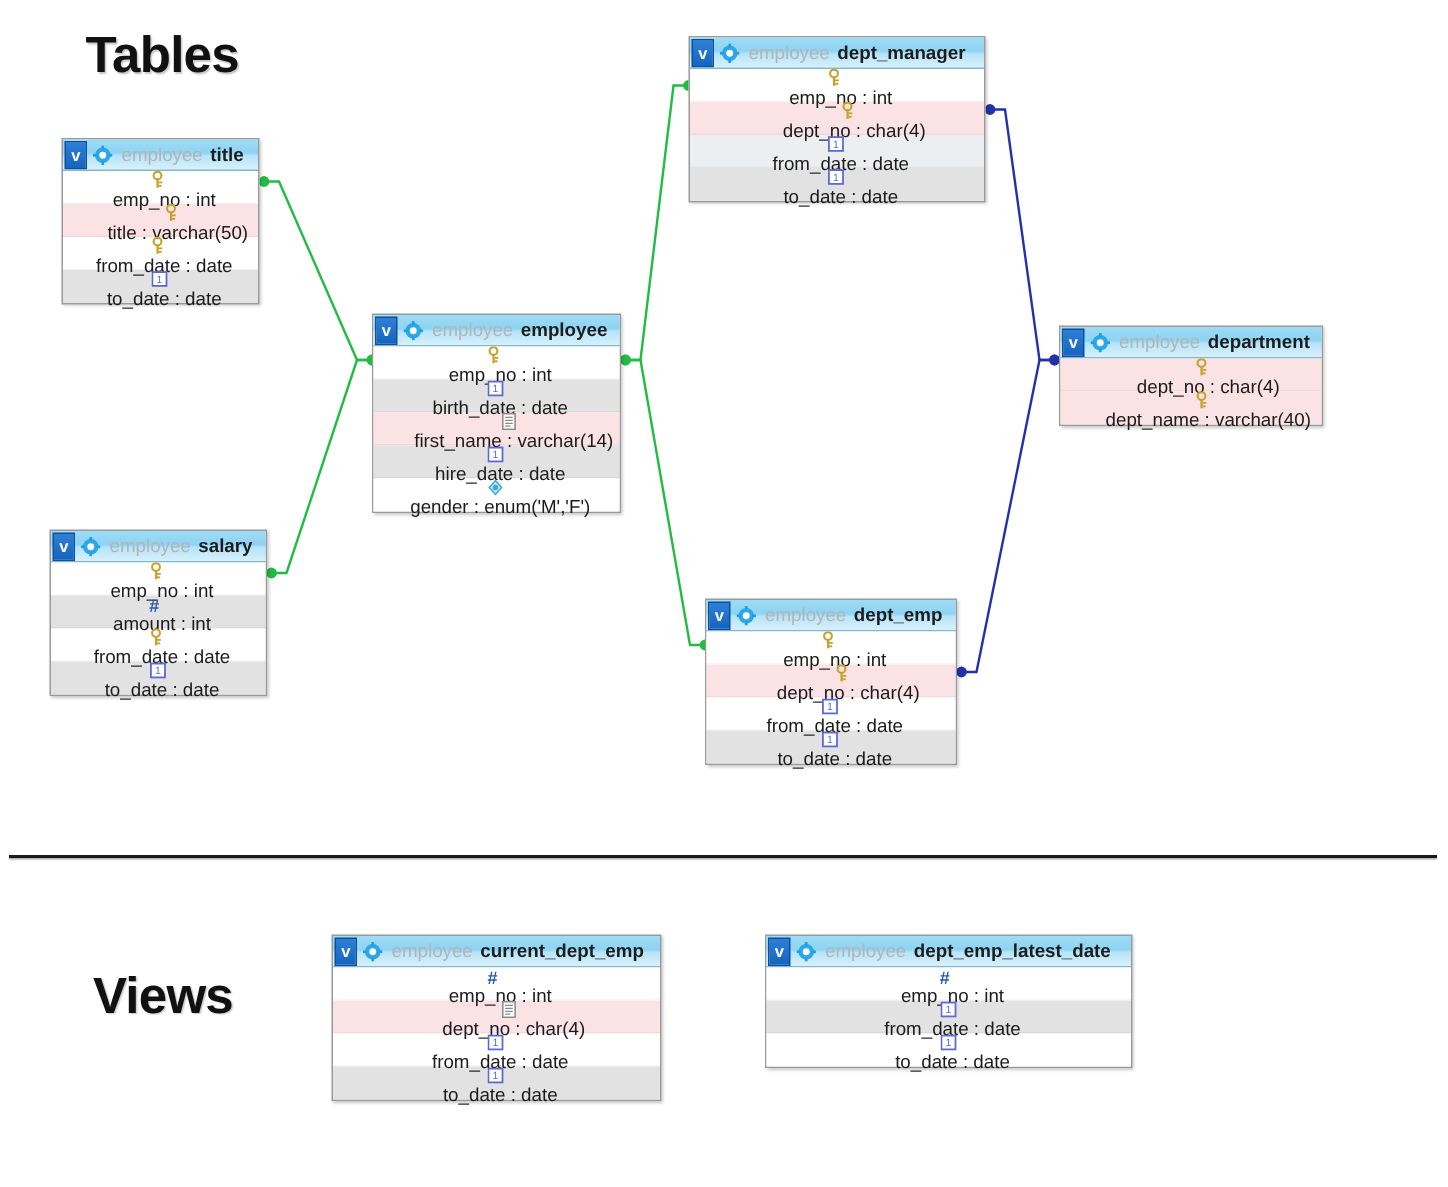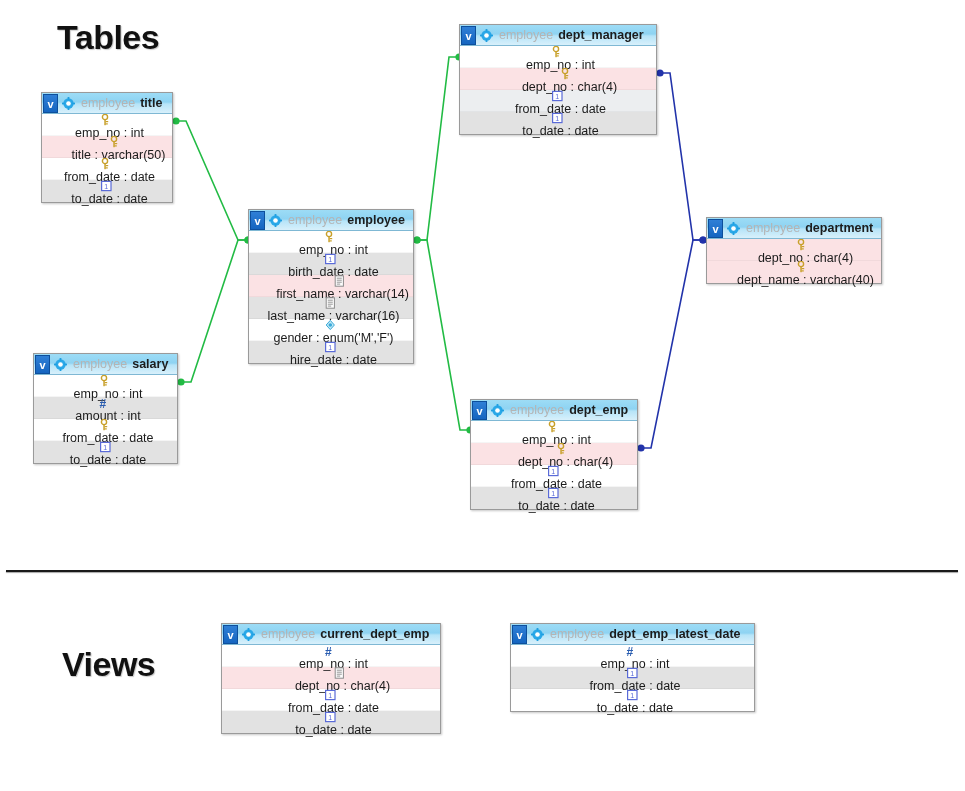--- a/index.html
+++ b/index.html
@@ -303,248 +303,238 @@
               <rect x="1.2" y="0.8" width="8.2" height="10.4" fill="#fdfdfd" stroke="#8a8a8a" stroke-width="1"></rect>
               <line x1="2.8" y1="3.2" x2="7.8" y2="3.2" stroke="#8a8a8a" stroke-width="0.9"></line>
               <line x1="2.8" y1="5.2" x2="7.8" y2="5.2" stroke="#8a8a8a" stroke-width="0.9"></line>
               <line x1="2.8" y1="7.2" x2="7.8" y2="7.2" stroke="#8a8a8a" stroke-width="0.9"></line>
               <line x1="2.8" y1="9.1" x2="6.2" y2="9.1" stroke="#8a8a8a" stroke-width="0.9"></line>
             </svg></span>
           <span class="col-label">first_name : varchar(14)</span>
         </div>
         <div class="ent-row bg-gray">
           <span class="col-icon"><svg width="11" height="12" viewBox="0 0 11 12">
+              <rect x="0.6" y="1.4" width="9.4" height="9.2" fill="#ffffff" stroke="#5a6bd8" stroke-width="1.2"></rect>
+              <text x="5.3" y="8.6" font-size="7" font-family="Liberation Sans, sans-serif" fill="#5a6bd8" text-anchor="middle">1</text>
+            </svg></span>
+          <span class="col-label">hire_date : date</span>
+        </div>
+        <div class="ent-row bg-white">
+          <span class="col-icon"><svg width="11" height="12" viewBox="0 0 11 12">
+              <polygon points="5.3,1.4 9.4,6 5.3,10.6 1.2,6" fill="#bfe9f6" stroke="#3aa8d8" stroke-width="1"></polygon>
+              <circle cx="5.3" cy="6" r="1.8" fill="#3aa8d8"></circle>
+            </svg></span>
+          <span class="col-label">gender : enum('M','F')</span>
+        </div>
+      </div>
+      <div class="entity" style="left: 706px; top: 217px; width: 176px;">
+        <div class="ent-header">
+          <div class="badge-v">v</div>
+          <span class="gear-icon"><svg width="13" height="13" viewBox="0 0 13 13">
+              <g fill="#1e9fe0">
+                <circle cx="6.5" cy="6.5" r="5.2" fill="#2aa8e8"></circle>
+                <circle cx="6.5" cy="6.5" r="2.3" fill="#ffffff"></circle>
+                <rect x="5.6" y="0" width="1.8" height="2.6"></rect>
+                <rect x="5.6" y="10.4" width="1.8" height="2.6"></rect>
+                <rect x="0" y="5.6" width="2.6" height="1.8"></rect>
+                <rect x="10.4" y="5.6" width="2.6" height="1.8"></rect>
+              </g>
+            </svg></span>
+          <span class="schema-name">employee</span>
+          <span class="table-name">department</span>
+        </div>
+        <div class="ent-row bg-pink">
+          <span class="col-icon"><svg width="11" height="12" viewBox="0 0 11 12">
+              <circle cx="4" cy="3" r="2.6" fill="none" stroke="#c8a02a" stroke-width="1.4"></circle>
+              <rect x="3.3" y="5" width="1.5" height="6.2" fill="#c8a02a"></rect>
+              <rect x="4.6" y="7" width="2.6" height="1.2" fill="#c8a02a"></rect>
+              <rect x="4.6" y="9.3" width="2.2" height="1.2" fill="#c8a02a"></rect>
+            </svg></span>
+          <span class="col-label">dept_no : char(4)</span>
+        </div>
+        <div class="ent-row bg-pink">
+          <span class="col-icon"><svg width="11" height="12" viewBox="0 0 11 12">
+              <circle cx="4" cy="3" r="2.6" fill="none" stroke="#c8a02a" stroke-width="1.4"></circle>
+              <rect x="3.3" y="5" width="1.5" height="6.2" fill="#c8a02a"></rect>
+              <rect x="4.6" y="7" width="2.6" height="1.2" fill="#c8a02a"></rect>
+              <rect x="4.6" y="9.3" width="2.2" height="1.2" fill="#c8a02a"></rect>
+            </svg></span>
+          <span class="col-label">dept_name : varchar(40)</span>
+        </div>
+      </div>
+      <div class="entity" style="left: 33px; top: 353px; width: 145px;">
+        <div class="ent-header">
+          <div class="badge-v">v</div>
+          <span class="gear-icon"><svg width="13" height="13" viewBox="0 0 13 13">
+              <g fill="#1e9fe0">
+                <circle cx="6.5" cy="6.5" r="5.2" fill="#2aa8e8"></circle>
+                <circle cx="6.5" cy="6.5" r="2.3" fill="#ffffff"></circle>
+                <rect x="5.6" y="0" width="1.8" height="2.6"></rect>
+                <rect x="5.6" y="10.4" width="1.8" height="2.6"></rect>
+                <rect x="0" y="5.6" width="2.6" height="1.8"></rect>
+                <rect x="10.4" y="5.6" width="2.6" height="1.8"></rect>
+              </g>
+            </svg></span>
+          <span class="schema-name">employee</span>
+          <span class="table-name">salary</span>
+        </div>
+        <div class="ent-row bg-white">
+          <span class="col-icon"><svg width="11" height="12" viewBox="0 0 11 12">
+              <circle cx="4" cy="3" r="2.6" fill="none" stroke="#c8a02a" stroke-width="1.4"></circle>
+              <rect x="3.3" y="5" width="1.5" height="6.2" fill="#c8a02a"></rect>
+              <rect x="4.6" y="7" width="2.6" height="1.2" fill="#c8a02a"></rect>
+              <rect x="4.6" y="9.3" width="2.2" height="1.2" fill="#c8a02a"></rect>
+            </svg></span>
+          <span class="col-label">emp_no : int</span>
+        </div>
+        <div class="ent-row bg-gray">
+          <span class="col-icon"><span class="hash-icon">#</span></span>
+          <span class="col-label">amount : int</span>
+        </div>
+        <div class="ent-row bg-white">
+          <span class="col-icon"><svg width="11" height="12" viewBox="0 0 11 12">
+              <circle cx="4" cy="3" r="2.6" fill="none" stroke="#c8a02a" stroke-width="1.4"></circle>
+              <rect x="3.3" y="5" width="1.5" height="6.2" fill="#c8a02a"></rect>
+              <rect x="4.6" y="7" width="2.6" height="1.2" fill="#c8a02a"></rect>
+              <rect x="4.6" y="9.3" width="2.2" height="1.2" fill="#c8a02a"></rect>
+            </svg></span>
+          <span class="col-label">from_date : date</span>
+        </div>
+        <div class="ent-row bg-gray">
+          <span class="col-icon"><svg width="11" height="12" viewBox="0 0 11 12">
+              <rect x="0.6" y="1.4" width="9.4" height="9.2" fill="#ffffff" stroke="#5a6bd8" stroke-width="1.2"></rect>
+              <text x="5.3" y="8.6" font-size="7" font-family="Liberation Sans, sans-serif" fill="#5a6bd8" text-anchor="middle">1</text>
+            </svg></span>
+          <span class="col-label">to_date : date</span>
+        </div>
+      </div>
+      <div class="entity" style="left: 470px; top: 399px; width: 168px;">
+        <div class="ent-header">
+          <div class="badge-v">v</div>
+          <span class="gear-icon"><svg width="13" height="13" viewBox="0 0 13 13">
+              <g fill="#1e9fe0">
+                <circle cx="6.5" cy="6.5" r="5.2" fill="#2aa8e8"></circle>
+                <circle cx="6.5" cy="6.5" r="2.3" fill="#ffffff"></circle>
+                <rect x="5.6" y="0" width="1.8" height="2.6"></rect>
+                <rect x="5.6" y="10.4" width="1.8" height="2.6"></rect>
+                <rect x="0" y="5.6" width="2.6" height="1.8"></rect>
+                <rect x="10.4" y="5.6" width="2.6" height="1.8"></rect>
+              </g>
+            </svg></span>
+          <span class="schema-name">employee</span>
+          <span class="table-name">dept_emp</span>
+        </div>
+        <div class="ent-row bg-white">
+          <span class="col-icon"><svg width="11" height="12" viewBox="0 0 11 12">
+              <circle cx="4" cy="3" r="2.6" fill="none" stroke="#c8a02a" stroke-width="1.4"></circle>
+              <rect x="3.3" y="5" width="1.5" height="6.2" fill="#c8a02a"></rect>
+              <rect x="4.6" y="7" width="2.6" height="1.2" fill="#c8a02a"></rect>
+              <rect x="4.6" y="9.3" width="2.2" height="1.2" fill="#c8a02a"></rect>
+            </svg></span>
+          <span class="col-label">emp_no : int</span>
+        </div>
+        <div class="ent-row bg-pink">
+          <span class="col-icon"><svg width="11" height="12" viewBox="0 0 11 12">
+              <circle cx="4" cy="3" r="2.6" fill="none" stroke="#c8a02a" stroke-width="1.4"></circle>
+              <rect x="3.3" y="5" width="1.5" height="6.2" fill="#c8a02a"></rect>
+              <rect x="4.6" y="7" width="2.6" height="1.2" fill="#c8a02a"></rect>
+              <rect x="4.6" y="9.3" width="2.2" height="1.2" fill="#c8a02a"></rect>
+            </svg></span>
+          <span class="col-label">dept_no : char(4)</span>
+        </div>
+        <div class="ent-row bg-white">
+          <span class="col-icon"><svg width="11" height="12" viewBox="0 0 11 12">
+              <rect x="0.6" y="1.4" width="9.4" height="9.2" fill="#ffffff" stroke="#5a6bd8" stroke-width="1.2"></rect>
+              <text x="5.3" y="8.6" font-size="7" font-family="Liberation Sans, sans-serif" fill="#5a6bd8" text-anchor="middle">1</text>
+            </svg></span>
+          <span class="col-label">from_date : date</span>
+        </div>
+        <div class="ent-row bg-gray">
+          <span class="col-icon"><svg width="11" height="12" viewBox="0 0 11 12">
+              <rect x="0.6" y="1.4" width="9.4" height="9.2" fill="#ffffff" stroke="#5a6bd8" stroke-width="1.2"></rect>
+              <text x="5.3" y="8.6" font-size="7" font-family="Liberation Sans, sans-serif" fill="#5a6bd8" text-anchor="middle">1</text>
+            </svg></span>
+          <span class="col-label">to_date : date</span>
+        </div>
+      </div>
+      <div class="entity" style="left: 221px; top: 623px; width: 220px;">
+        <div class="ent-header">
+          <div class="badge-v">v</div>
+          <span class="gear-icon"><svg width="13" height="13" viewBox="0 0 13 13">
+              <g fill="#1e9fe0">
+                <circle cx="6.5" cy="6.5" r="5.2" fill="#2aa8e8"></circle>
+                <circle cx="6.5" cy="6.5" r="2.3" fill="#ffffff"></circle>
+                <rect x="5.6" y="0" width="1.8" height="2.6"></rect>
+                <rect x="5.6" y="10.4" width="1.8" height="2.6"></rect>
+                <rect x="0" y="5.6" width="2.6" height="1.8"></rect>
+                <rect x="10.4" y="5.6" width="2.6" height="1.8"></rect>
+              </g>
+            </svg></span>
+          <span class="schema-name">employee</span>
+          <span class="table-name">current_dept_emp</span>
+        </div>
+        <div class="ent-row bg-white">
+          <span class="col-icon"><span class="hash-icon">#</span></span>
+          <span class="col-label">emp_no : int</span>
+        </div>
+        <div class="ent-row bg-pink">
+          <span class="col-icon"><svg width="11" height="12" viewBox="0 0 11 12">
               <rect x="1.2" y="0.8" width="8.2" height="10.4" fill="#fdfdfd" stroke="#8a8a8a" stroke-width="1"></rect>
               <line x1="2.8" y1="3.2" x2="7.8" y2="3.2" stroke="#8a8a8a" stroke-width="0.9"></line>
               <line x1="2.8" y1="5.2" x2="7.8" y2="5.2" stroke="#8a8a8a" stroke-width="0.9"></line>
               <line x1="2.8" y1="7.2" x2="7.8" y2="7.2" stroke="#8a8a8a" stroke-width="0.9"></line>
               <line x1="2.8" y1="9.1" x2="6.2" y2="9.1" stroke="#8a8a8a" stroke-width="0.9"></line>
             </svg></span>
-          <span class="col-label">last_name : varchar(16)</span>
-        </div>
-        <div class="ent-row bg-white">
-          <span class="col-icon"><svg width="11" height="12" viewBox="0 0 11 12">
-              <polygon points="5.3,1.4 9.4,6 5.3,10.6 1.2,6" fill="#bfe9f6" stroke="#3aa8d8" stroke-width="1"></polygon>
-              <circle cx="5.3" cy="6" r="1.8" fill="#3aa8d8"></circle>
-            </svg></span>
-          <span class="col-label">gender : enum('M','F')</span>
-        </div>
-        <div class="ent-row bg-gray">
-          <span class="col-icon"><svg width="11" height="12" viewBox="0 0 11 12">
-              <rect x="0.6" y="1.4" width="9.4" height="9.2" fill="#ffffff" stroke="#5a6bd8" stroke-width="1.2"></rect>
-              <text x="5.3" y="8.6" font-size="7" font-family="Liberation Sans, sans-serif" fill="#5a6bd8" text-anchor="middle">1</text>
-            </svg></span>
-          <span class="col-label">hire_date : date</span>
-        </div>
-      </div>
-      <div class="entity" style="left: 706px; top: 217px; width: 176px;">
-        <div class="ent-header">
-          <div class="badge-v">v</div>
-          <span class="gear-icon"><svg width="13" height="13" viewBox="0 0 13 13">
-              <g fill="#1e9fe0">
-                <circle cx="6.5" cy="6.5" r="5.2" fill="#2aa8e8"></circle>
-                <circle cx="6.5" cy="6.5" r="2.3" fill="#ffffff"></circle>
-                <rect x="5.6" y="0" width="1.8" height="2.6"></rect>
-                <rect x="5.6" y="10.4" width="1.8" height="2.6"></rect>
-                <rect x="0" y="5.6" width="2.6" height="1.8"></rect>
-                <rect x="10.4" y="5.6" width="2.6" height="1.8"></rect>
-              </g>
-            </svg></span>
-          <span class="schema-name">employee</span>
-          <span class="table-name">department</span>
-        </div>
-        <div class="ent-row bg-pink">
-          <span class="col-icon"><svg width="11" height="12" viewBox="0 0 11 12">
-              <circle cx="4" cy="3" r="2.6" fill="none" stroke="#c8a02a" stroke-width="1.4"></circle>
-              <rect x="3.3" y="5" width="1.5" height="6.2" fill="#c8a02a"></rect>
-              <rect x="4.6" y="7" width="2.6" height="1.2" fill="#c8a02a"></rect>
-              <rect x="4.6" y="9.3" width="2.2" height="1.2" fill="#c8a02a"></rect>
-            </svg></span>
           <span class="col-label">dept_no : char(4)</span>
         </div>
-        <div class="ent-row bg-pink">
-          <span class="col-icon"><svg width="11" height="12" viewBox="0 0 11 12">
-              <circle cx="4" cy="3" r="2.6" fill="none" stroke="#c8a02a" stroke-width="1.4"></circle>
-              <rect x="3.3" y="5" width="1.5" height="6.2" fill="#c8a02a"></rect>
-              <rect x="4.6" y="7" width="2.6" height="1.2" fill="#c8a02a"></rect>
-              <rect x="4.6" y="9.3" width="2.2" height="1.2" fill="#c8a02a"></rect>
-            </svg></span>
-          <span class="col-label">dept_name : varchar(40)</span>
-        </div>
-      </div>
-      <div class="entity" style="left: 33px; top: 353px; width: 145px;">
-        <div class="ent-header">
-          <div class="badge-v">v</div>
-          <span class="gear-icon"><svg width="13" height="13" viewBox="0 0 13 13">
-              <g fill="#1e9fe0">
-                <circle cx="6.5" cy="6.5" r="5.2" fill="#2aa8e8"></circle>
-                <circle cx="6.5" cy="6.5" r="2.3" fill="#ffffff"></circle>
-                <rect x="5.6" y="0" width="1.8" height="2.6"></rect>
-                <rect x="5.6" y="10.4" width="1.8" height="2.6"></rect>
-                <rect x="0" y="5.6" width="2.6" height="1.8"></rect>
-                <rect x="10.4" y="5.6" width="2.6" height="1.8"></rect>
-              </g>
-            </svg></span>
-          <span class="schema-name">employee</span>
-          <span class="table-name">salary</span>
-        </div>
-        <div class="ent-row bg-white">
-          <span class="col-icon"><svg width="11" height="12" viewBox="0 0 11 12">
-              <circle cx="4" cy="3" r="2.6" fill="none" stroke="#c8a02a" stroke-width="1.4"></circle>
-              <rect x="3.3" y="5" width="1.5" height="6.2" fill="#c8a02a"></rect>
-              <rect x="4.6" y="7" width="2.6" height="1.2" fill="#c8a02a"></rect>
-              <rect x="4.6" y="9.3" width="2.2" height="1.2" fill="#c8a02a"></rect>
-            </svg></span>
-          <span class="col-label">emp_no : int</span>
-        </div>
-        <div class="ent-row bg-gray">
+        <div class="ent-row bg-white">
+          <span class="col-icon"><svg width="11" height="12" viewBox="0 0 11 12">
+              <rect x="0.6" y="1.4" width="9.4" height="9.2" fill="#ffffff" stroke="#5a6bd8" stroke-width="1.2"></rect>
+              <text x="5.3" y="8.6" font-size="7" font-family="Liberation Sans, sans-serif" fill="#5a6bd8" text-anchor="middle">1</text>
+            </svg></span>
+          <span class="col-label">from_date : date</span>
+        </div>
+        <div class="ent-row bg-gray">
+          <span class="col-icon"><svg width="11" height="12" viewBox="0 0 11 12">
+              <rect x="0.6" y="1.4" width="9.4" height="9.2" fill="#ffffff" stroke="#5a6bd8" stroke-width="1.2"></rect>
+              <text x="5.3" y="8.6" font-size="7" font-family="Liberation Sans, sans-serif" fill="#5a6bd8" text-anchor="middle">1</text>
+            </svg></span>
+          <span class="col-label">to_date : date</span>
+        </div>
+      </div>
+      <div class="entity" style="left: 510px; top: 623px; width: 245px;">
+        <div class="ent-header">
+          <div class="badge-v">v</div>
+          <span class="gear-icon"><svg width="13" height="13" viewBox="0 0 13 13">
+              <g fill="#1e9fe0">
+                <circle cx="6.5" cy="6.5" r="5.2" fill="#2aa8e8"></circle>
+                <circle cx="6.5" cy="6.5" r="2.3" fill="#ffffff"></circle>
+                <rect x="5.6" y="0" width="1.8" height="2.6"></rect>
+                <rect x="5.6" y="10.4" width="1.8" height="2.6"></rect>
+                <rect x="0" y="5.6" width="2.6" height="1.8"></rect>
+                <rect x="10.4" y="5.6" width="2.6" height="1.8"></rect>
+              </g>
+            </svg></span>
+          <span class="schema-name">employee</span>
+          <span class="table-name">dept_emp_latest_date</span>
+        </div>
+        <div class="ent-row bg-white">
           <span class="col-icon"><span class="hash-icon">#</span></span>
-          <span class="col-label">amount : int</span>
-        </div>
-        <div class="ent-row bg-white">
-          <span class="col-icon"><svg width="11" height="12" viewBox="0 0 11 12">
-              <circle cx="4" cy="3" r="2.6" fill="none" stroke="#c8a02a" stroke-width="1.4"></circle>
-              <rect x="3.3" y="5" width="1.5" height="6.2" fill="#c8a02a"></rect>
-              <rect x="4.6" y="7" width="2.6" height="1.2" fill="#c8a02a"></rect>
-              <rect x="4.6" y="9.3" width="2.2" height="1.2" fill="#c8a02a"></rect>
+          <span class="col-label">emp_no : int</span>
+        </div>
+        <div class="ent-row bg-gray">
+          <span class="col-icon"><svg width="11" height="12" viewBox="0 0 11 12">
+              <rect x="0.6" y="1.4" width="9.4" height="9.2" fill="#ffffff" stroke="#5a6bd8" stroke-width="1.2"></rect>
+              <text x="5.3" y="8.6" font-size="7" font-family="Liberation Sans, sans-serif" fill="#5a6bd8" text-anchor="middle">1</text>
             </svg></span>
           <span class="col-label">from_date : date</span>
         </div>
-        <div class="ent-row bg-gray">
+        <div class="ent-row bg-white">
           <span class="col-icon"><svg width="11" height="12" viewBox="0 0 11 12">
               <rect x="0.6" y="1.4" width="9.4" height="9.2" fill="#ffffff" stroke="#5a6bd8" stroke-width="1.2"></rect>
               <text x="5.3" y="8.6" font-size="7" font-family="Liberation Sans, sans-serif" fill="#5a6bd8" text-anchor="middle">1</text>
             </svg></span>
           <span class="col-label">to_date : date</span>
         </div>
       </div>
-      <div class="entity" style="left: 470px; top: 399px; width: 168px;">
-        <div class="ent-header">
-          <div class="badge-v">v</div>
-          <span class="gear-icon"><svg width="13" height="13" viewBox="0 0 13 13">
-              <g fill="#1e9fe0">
-                <circle cx="6.5" cy="6.5" r="5.2" fill="#2aa8e8"></circle>
-                <circle cx="6.5" cy="6.5" r="2.3" fill="#ffffff"></circle>
-                <rect x="5.6" y="0" width="1.8" height="2.6"></rect>
-                <rect x="5.6" y="10.4" width="1.8" height="2.6"></rect>
-                <rect x="0" y="5.6" width="2.6" height="1.8"></rect>
-                <rect x="10.4" y="5.6" width="2.6" height="1.8"></rect>
-              </g>
-            </svg></span>
-          <span class="schema-name">employee</span>
-          <span class="table-name">dept_emp</span>
-        </div>
-        <div class="ent-row bg-white">
-          <span class="col-icon"><svg width="11" height="12" viewBox="0 0 11 12">
-              <circle cx="4" cy="3" r="2.6" fill="none" stroke="#c8a02a" stroke-width="1.4"></circle>
-              <rect x="3.3" y="5" width="1.5" height="6.2" fill="#c8a02a"></rect>
-              <rect x="4.6" y="7" width="2.6" height="1.2" fill="#c8a02a"></rect>
-              <rect x="4.6" y="9.3" width="2.2" height="1.2" fill="#c8a02a"></rect>
-            </svg></span>
-          <span class="col-label">emp_no : int</span>
-        </div>
-        <div class="ent-row bg-pink">
-          <span class="col-icon"><svg width="11" height="12" viewBox="0 0 11 12">
-              <circle cx="4" cy="3" r="2.6" fill="none" stroke="#c8a02a" stroke-width="1.4"></circle>
-              <rect x="3.3" y="5" width="1.5" height="6.2" fill="#c8a02a"></rect>
-              <rect x="4.6" y="7" width="2.6" height="1.2" fill="#c8a02a"></rect>
-              <rect x="4.6" y="9.3" width="2.2" height="1.2" fill="#c8a02a"></rect>
-            </svg></span>
-          <span class="col-label">dept_no : char(4)</span>
-        </div>
-        <div class="ent-row bg-white">
-          <span class="col-icon"><svg width="11" height="12" viewBox="0 0 11 12">
-              <rect x="0.6" y="1.4" width="9.4" height="9.2" fill="#ffffff" stroke="#5a6bd8" stroke-width="1.2"></rect>
-              <text x="5.3" y="8.6" font-size="7" font-family="Liberation Sans, sans-serif" fill="#5a6bd8" text-anchor="middle">1</text>
-            </svg></span>
-          <span class="col-label">from_date : date</span>
-        </div>
-        <div class="ent-row bg-gray">
-          <span class="col-icon"><svg width="11" height="12" viewBox="0 0 11 12">
-              <rect x="0.6" y="1.4" width="9.4" height="9.2" fill="#ffffff" stroke="#5a6bd8" stroke-width="1.2"></rect>
-              <text x="5.3" y="8.6" font-size="7" font-family="Liberation Sans, sans-serif" fill="#5a6bd8" text-anchor="middle">1</text>
-            </svg></span>
-          <span class="col-label">to_date : date</span>
-        </div>
-      </div>
-      <div class="entity" style="left: 221px; top: 623px; width: 220px;">
-        <div class="ent-header">
-          <div class="badge-v">v</div>
-          <span class="gear-icon"><svg width="13" height="13" viewBox="0 0 13 13">
-              <g fill="#1e9fe0">
-                <circle cx="6.5" cy="6.5" r="5.2" fill="#2aa8e8"></circle>
-                <circle cx="6.5" cy="6.5" r="2.3" fill="#ffffff"></circle>
-                <rect x="5.6" y="0" width="1.8" height="2.6"></rect>
-                <rect x="5.6" y="10.4" width="1.8" height="2.6"></rect>
-                <rect x="0" y="5.6" width="2.6" height="1.8"></rect>
-                <rect x="10.4" y="5.6" width="2.6" height="1.8"></rect>
-              </g>
-            </svg></span>
-          <span class="schema-name">employee</span>
-          <span class="table-name">current_dept_emp</span>
-        </div>
-        <div class="ent-row bg-white">
-          <span class="col-icon"><span class="hash-icon">#</span></span>
-          <span class="col-label">emp_no : int</span>
-        </div>
-        <div class="ent-row bg-pink">
-          <span class="col-icon"><svg width="11" height="12" viewBox="0 0 11 12">
-              <rect x="1.2" y="0.8" width="8.2" height="10.4" fill="#fdfdfd" stroke="#8a8a8a" stroke-width="1"></rect>
-              <line x1="2.8" y1="3.2" x2="7.8" y2="3.2" stroke="#8a8a8a" stroke-width="0.9"></line>
-              <line x1="2.8" y1="5.2" x2="7.8" y2="5.2" stroke="#8a8a8a" stroke-width="0.9"></line>
-              <line x1="2.8" y1="7.2" x2="7.8" y2="7.2" stroke="#8a8a8a" stroke-width="0.9"></line>
-              <line x1="2.8" y1="9.1" x2="6.2" y2="9.1" stroke="#8a8a8a" stroke-width="0.9"></line>
-            </svg></span>
-          <span class="col-label">dept_no : char(4)</span>
-        </div>
-        <div class="ent-row bg-white">
-          <span class="col-icon"><svg width="11" height="12" viewBox="0 0 11 12">
-              <rect x="0.6" y="1.4" width="9.4" height="9.2" fill="#ffffff" stroke="#5a6bd8" stroke-width="1.2"></rect>
-              <text x="5.3" y="8.6" font-size="7" font-family="Liberation Sans, sans-serif" fill="#5a6bd8" text-anchor="middle">1</text>
-            </svg></span>
-          <span class="col-label">from_date : date</span>
-        </div>
-        <div class="ent-row bg-gray">
-          <span class="col-icon"><svg width="11" height="12" viewBox="0 0 11 12">
-              <rect x="0.6" y="1.4" width="9.4" height="9.2" fill="#ffffff" stroke="#5a6bd8" stroke-width="1.2"></rect>
-              <text x="5.3" y="8.6" font-size="7" font-family="Liberation Sans, sans-serif" fill="#5a6bd8" text-anchor="middle">1</text>
-            </svg></span>
-          <span class="col-label">to_date : date</span>
-        </div>
-      </div>
-      <div class="entity" style="left: 510px; top: 623px; width: 245px;">
-        <div class="ent-header">
-          <div class="badge-v">v</div>
-          <span class="gear-icon"><svg width="13" height="13" viewBox="0 0 13 13">
-              <g fill="#1e9fe0">
-                <circle cx="6.5" cy="6.5" r="5.2" fill="#2aa8e8"></circle>
-                <circle cx="6.5" cy="6.5" r="2.3" fill="#ffffff"></circle>
-                <rect x="5.6" y="0" width="1.8" height="2.6"></rect>
-                <rect x="5.6" y="10.4" width="1.8" height="2.6"></rect>
-                <rect x="0" y="5.6" width="2.6" height="1.8"></rect>
-                <rect x="10.4" y="5.6" width="2.6" height="1.8"></rect>
-              </g>
-            </svg></span>
-          <span class="schema-name">employee</span>
-          <span class="table-name">dept_emp_latest_date</span>
-        </div>
-        <div class="ent-row bg-white">
-          <span class="col-icon"><span class="hash-icon">#</span></span>
-          <span class="col-label">emp_no : int</span>
-        </div>
-        <div class="ent-row bg-gray">
-          <span class="col-icon"><svg width="11" height="12" viewBox="0 0 11 12">
-              <rect x="0.6" y="1.4" width="9.4" height="9.2" fill="#ffffff" stroke="#5a6bd8" stroke-width="1.2"></rect>
-              <text x="5.3" y="8.6" font-size="7" font-family="Liberation Sans, sans-serif" fill="#5a6bd8" text-anchor="middle">1</text>
-            </svg></span>
-          <span class="col-label">from_date : date</span>
-        </div>
-        <div class="ent-row bg-white">
-          <span class="col-icon"><svg width="11" height="12" viewBox="0 0 11 12">
-              <rect x="0.6" y="1.4" width="9.4" height="9.2" fill="#ffffff" stroke="#5a6bd8" stroke-width="1.2"></rect>
-              <text x="5.3" y="8.6" font-size="7" font-family="Liberation Sans, sans-serif" fill="#5a6bd8" text-anchor="middle">1</text>
-            </svg></span>
-          <span class="col-label">to_date : date</span>
-        </div>
-      </div>
     </div>
 
 </div>
 
 </body></html>

